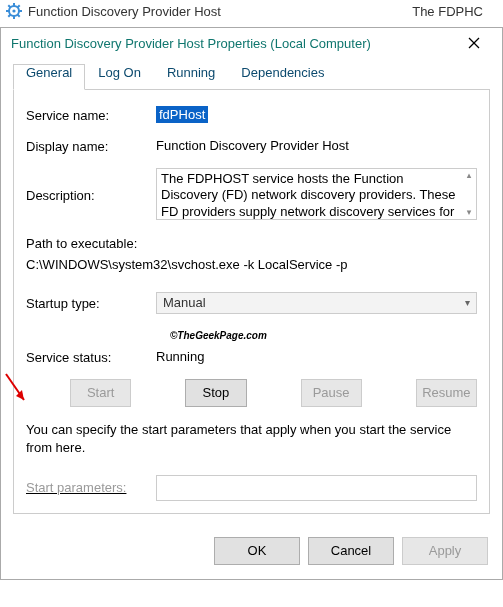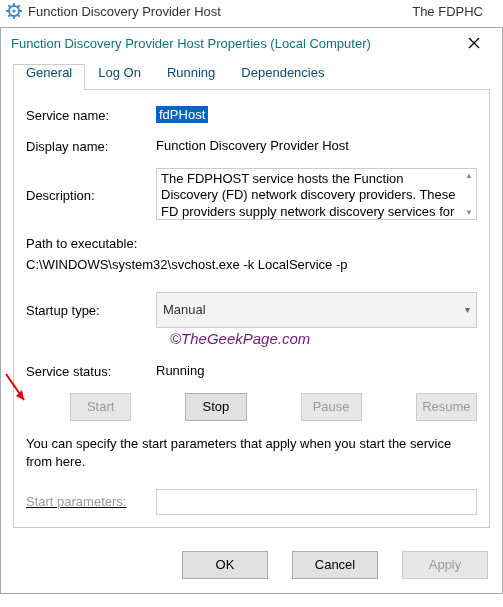--- a/index.html
+++ b/index.html
@@ -27,44 +27,44 @@
 .lbl { width: 130px; color: #000; padding-top: 2px; }
 .val { flex: 1; color: #000; }
 .sel-name { background: #0a63c7; color: #fff; padding: 1px 3px; }
 .desc-box { flex: 1; height: 52px; border: 1px solid #ccc; padding: 2px 16px 2px 4px; overflow: hidden; position: relative; color: #000; line-height: 1.25; }
 .desc-scroll { position: absolute; right: 0; top: 0; bottom: 0; width: 14px; display: flex; flex-direction: column; justify-content: space-between; align-items: center; color: #888; }
 .desc-scroll span { font-size: 9px; line-height: 1; padding: 2px 0; }
 
 .path-block { margin-bottom: 16px; }
 .path-block div { line-height: 1.6; }
 
-.select { flex: 1; height: 36px; border: 1px solid #ccc; background: #f3f3f3; padding: 0 6px; display: flex; align-items: center; justify-content: space-between; color: #333; }
+.select { flex: 1; height: 22px; border: 1px solid #ccc; background: #f3f3f3; padding: 0 6px; display: flex; align-items: center; justify-content: space-between; color: #333; }
 .chev { font-size: 10px; color: #666; }
 
 .divider { height: 20px; }
 
 
 .btn-row { display: flex; gap: 10px; margin-bottom: 14px; }
 .btn { flex: 1; height: 28px; border: 1px solid #ccc; background: #e7e7e7; display: flex; align-items: center; justify-content: center; color: #000; margin-left: 44px; }
 .btn.disabled { color: #9a9a9a; }
 .btn.enabled { background: #e1e1e1; border-color: #adadad; }
 
 .hint { margin-bottom: 18px; line-height: 1.4; }
 
 .params-row { display: flex; align-items: center; text-decoration: underline; }
 .params-row .lbl2 { width: 130px; color: #9a9a9a; }
 .params-row input { flex: 1; height: 26px; border: 1px solid #ccc; padding: 0 6px; background: #fff; }
 
 
-.dlg-btns { display: flex; justify-content: flex-end; gap: 24px; padding: 10px 14px 14px; }
+.dlg-btns { display: flex; justify-content: flex-end; gap: 8px; padding: 10px 14px 14px; }
 .dlg-btn { width: 86px; height: 28px; border: 1px solid #adadad; background: #e1e1e1; display: flex; align-items: center; justify-content: center; }
 .dlg-btn.disabled { color: #9a9a9a; background: #e7e7e7; border-color: #ccc; }
 
 
-.watermark { position: absolute; left: 170px; top: 330px; color: #701a75; font-size: 15px; font-style: italic; pointer-events: none; z-index: 5; }
+.watermark { position: absolute; left: 170px; top: 330px; color: #000000; font-size: 10px; font-style: italic; pointer-events: none; z-index: 5; font-weight: bold; }
 
 
 .red-arrow { position: absolute; left: 2px; top: 370px; z-index: 10; pointer-events: none; }
 
 svg { display: block; }
 </style>
 </head>
 <body>
 
 <div class="top-bar">

